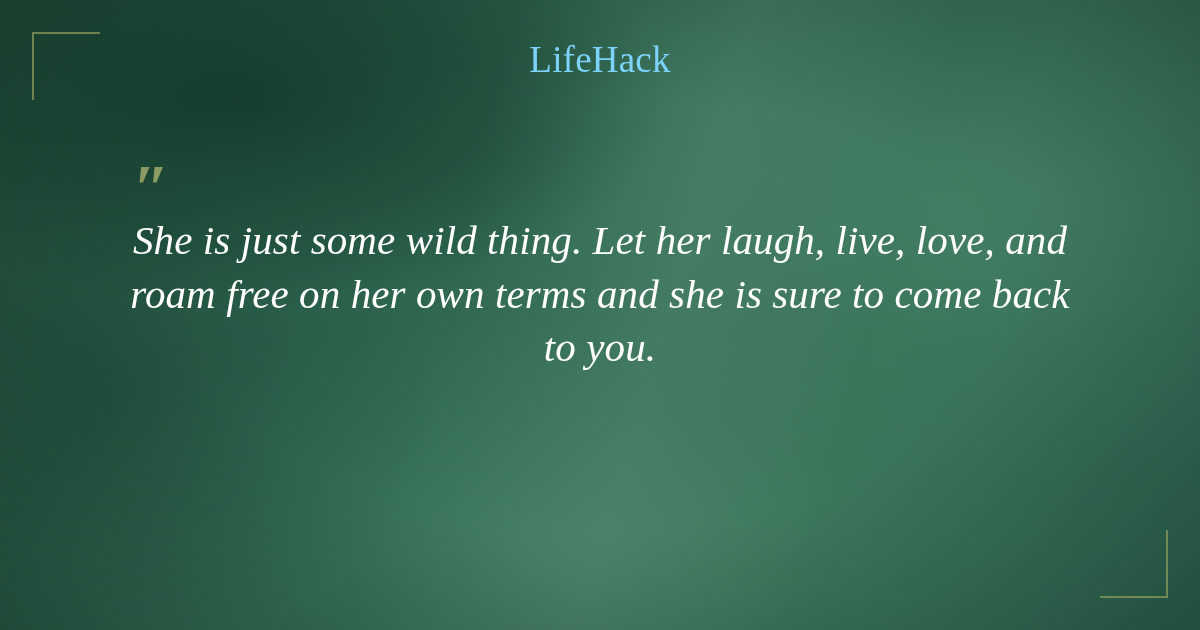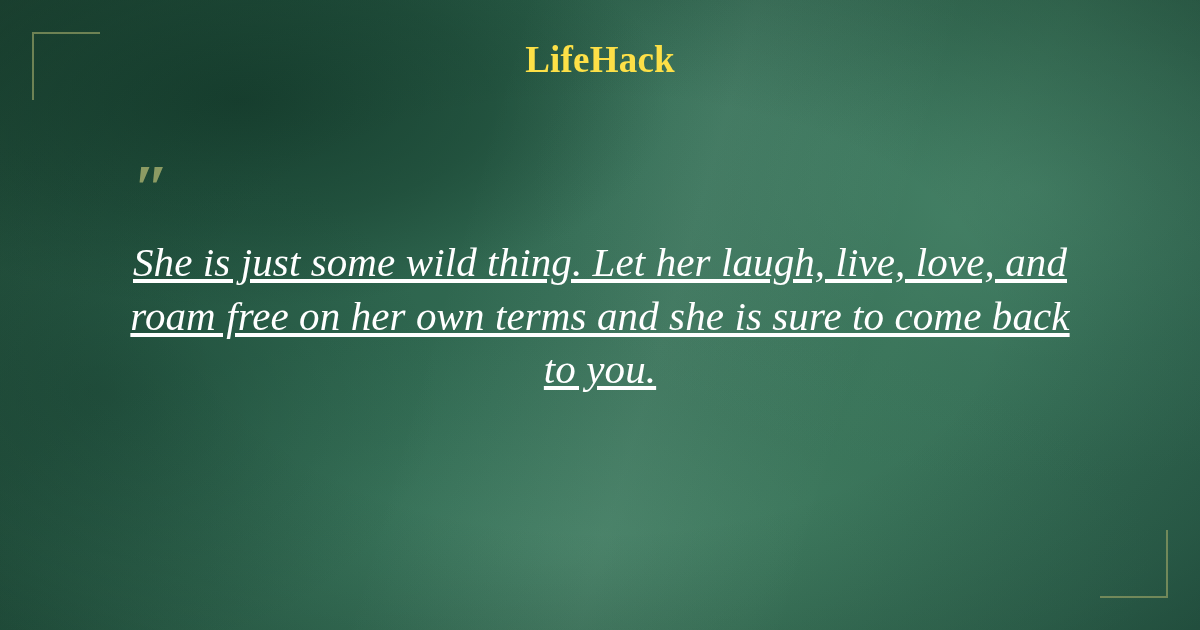--- a/index.html
+++ b/index.html
@@ -121,23 +121,23 @@
 
   
   .brand {
     position: absolute;
     top: 40px;
     left: 0;
     right: 0;
     text-align: center;
     font-family: "Liberation Serif", "DejaVu Serif", serif;
     font-size: 37px;
-    font-weight: 700;
+    font-weight: 400;
     letter-spacing: 0.2px;
-    color: #fde047;
+    color: #7dd3fc;
     line-height: 1.1;
   }
 
   
   .quote-block {
     position: absolute;
     top: 168px;
     left: 100px;
     width: 1000px;
   }
@@ -149,30 +149,29 @@
     font-weight: 700;
     color: #8c9b63;
     line-height: 0.62;
     height: 46px;
     margin-left: 33px;
     letter-spacing: -1px;
     user-select: none;
   }
 
   .quote-text {
-    margin-top: 22px;
+    margin-top: 0;
     font-family: "Liberation Serif", "DejaVu Serif", serif;
     font-style: italic;
     font-size: 41px;
     line-height: 1.31;
     color: #ffffff;
     text-align: center;
     letter-spacing: 0.1px;
     padding: 0 12px;
-    text-decoration: underline;
   }
 </style>
 </head>
 <body>
 
 <div class="card">
 
   <div class="bg-base"></div>
   <div class="bg-blob-a"></div>
   <div class="bg-blob-b"></div>

